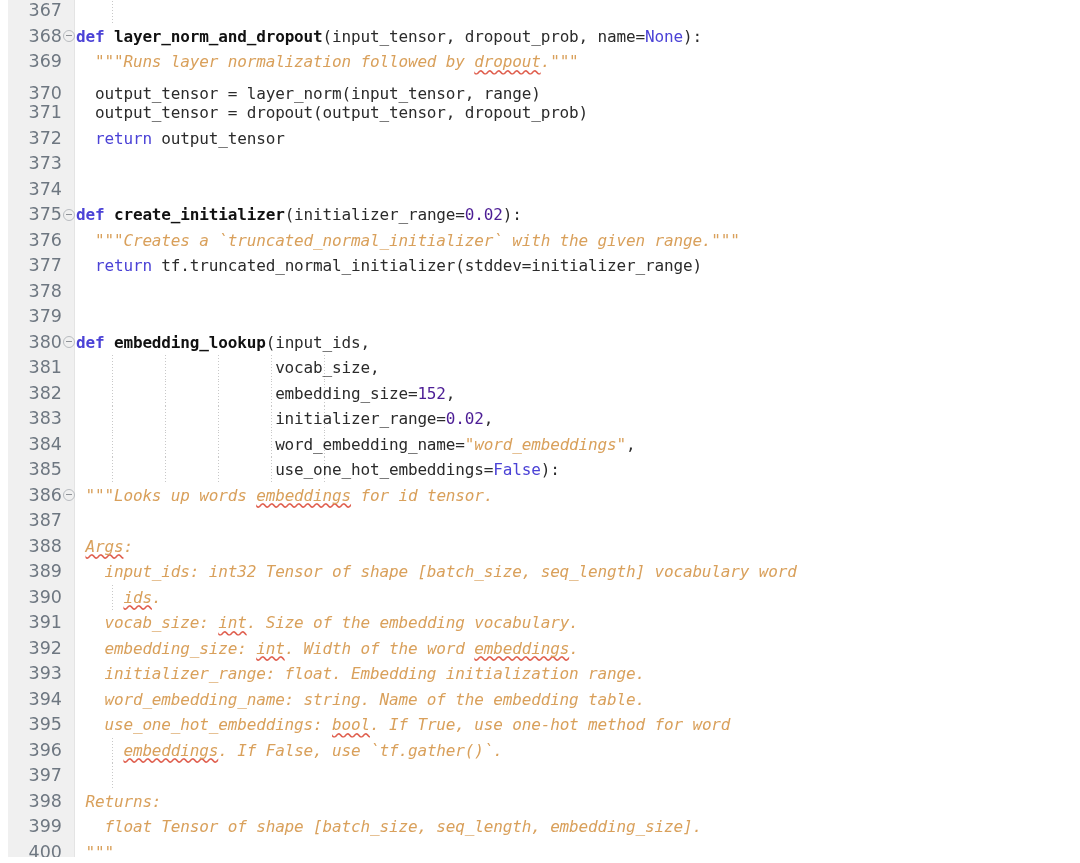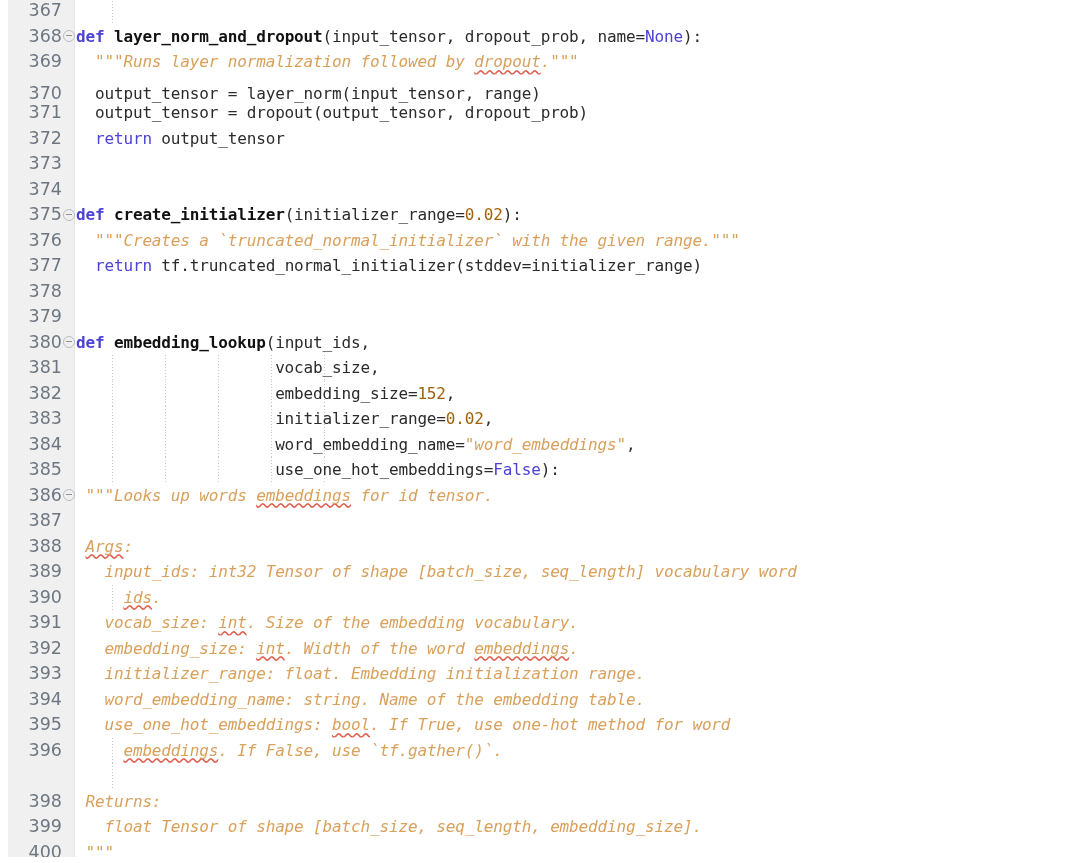--- a/index.html
+++ b/index.html
@@ -45,21 +45,21 @@
     color:#2b2b2b;white-space:pre;letter-spacing:-0.15px;
   }
 
   
   .kw   {color:#4b42d6;font-weight:bold;}
   .kwl  {color:#4b42d6;}
   .fn   {color:#111111;font-weight:bold;}
   .plain{color:#2b2b2b;}
   .str  {color:#d9a05b;font-style:italic;}
   .doc  {color:#d9a05b;font-style:italic;}
-  .num  {color:#a16207;}
+  .num  {color:#4c1d95;}
 
   
   .sp{
     position:relative;
     text-decoration:underline wavy #e06050;
     text-decoration-skip-ink:none;
     text-underline-offset:2px;
   }
 
   
@@ -129,19 +129,20 @@
       <div class="line" style="top: 508px;"><span class="lnum">387</span><span class="code"></span></div>
       <div class="line" style="top: 533.5px; padding-left: 48px;"><span class="lnum">388</span><span class="code"><span class="doc"> </span><span class="doc sp">Args</span><span class="doc">:</span></span></div>
       <div class="line" style="top: 559px;"><span class="lnum">389</span><span class="code"><span class="doc">   input_ids: int32 Tensor of shape [batch_size, seq_length] vocabulary word</span></span></div>
       <div class="line" style="top: 584.5px;"><span class="lnum">390</span><span class="code"><span class="doc">     </span><span class="doc sp">ids</span><span class="doc">.</span></span></div>
       <div class="line" style="top: 610px;"><span class="lnum">391</span><span class="code"><span class="doc">   vocab_size: </span><span class="doc sp">int</span><span class="doc">. Size of the embedding vocabulary.</span></span></div>
       <div class="line" style="top: 635.5px;"><span class="lnum">392</span><span class="code"><span class="doc">   embedding_size: </span><span class="doc sp">int</span><span class="doc">. Width of the word </span><span class="doc sp">embeddings</span><span class="doc">.</span></span></div>
       <div class="line" style="top: 661px;"><span class="lnum">393</span><span class="code"><span class="doc">   initializer_range: float. Embedding initialization range.</span></span></div>
       <div class="line" style="top: 686.5px; padding-left: 21px;"><span class="lnum">394</span><span class="code"><span class="doc">   word_embedding_name: string. Name of the embedding table.</span></span></div>
       <div class="line" style="top: 712px;"><span class="lnum">395</span><span class="code"><span class="doc">   use_one_hot_embeddings: </span><span class="doc sp">bool</span><span class="doc">. If True, use one-hot method for word</span></span></div>
       <div class="line" style="top: 737.5px;"><span class="lnum">396</span><span class="code"><span class="doc">     </span><span class="doc sp">embeddings</span><span class="doc">. If False, use `tf.gather()`.</span></span></div>
+      <div class="line" style="top: 763px;"><span class="lnum">397</span><span class="code"></span></div>
       <div class="line" style="top: 788.5px;"><span class="lnum">398</span><span class="code"><span class="doc"> Returns:</span></span></div>
       <div class="line" style="top: 814px;"><span class="lnum">399</span><span class="code"><span class="doc">   float Tensor of shape [batch_size, seq_length, embedding_size].</span></span></div>
       <div class="line" style="top: 839.5px;"><span class="lnum">400</span><span class="code"><span class="doc"> """</span></span></div>
     </div>
 
   <div class="clip-mask"></div>
 </div>
 
 </body></html>

